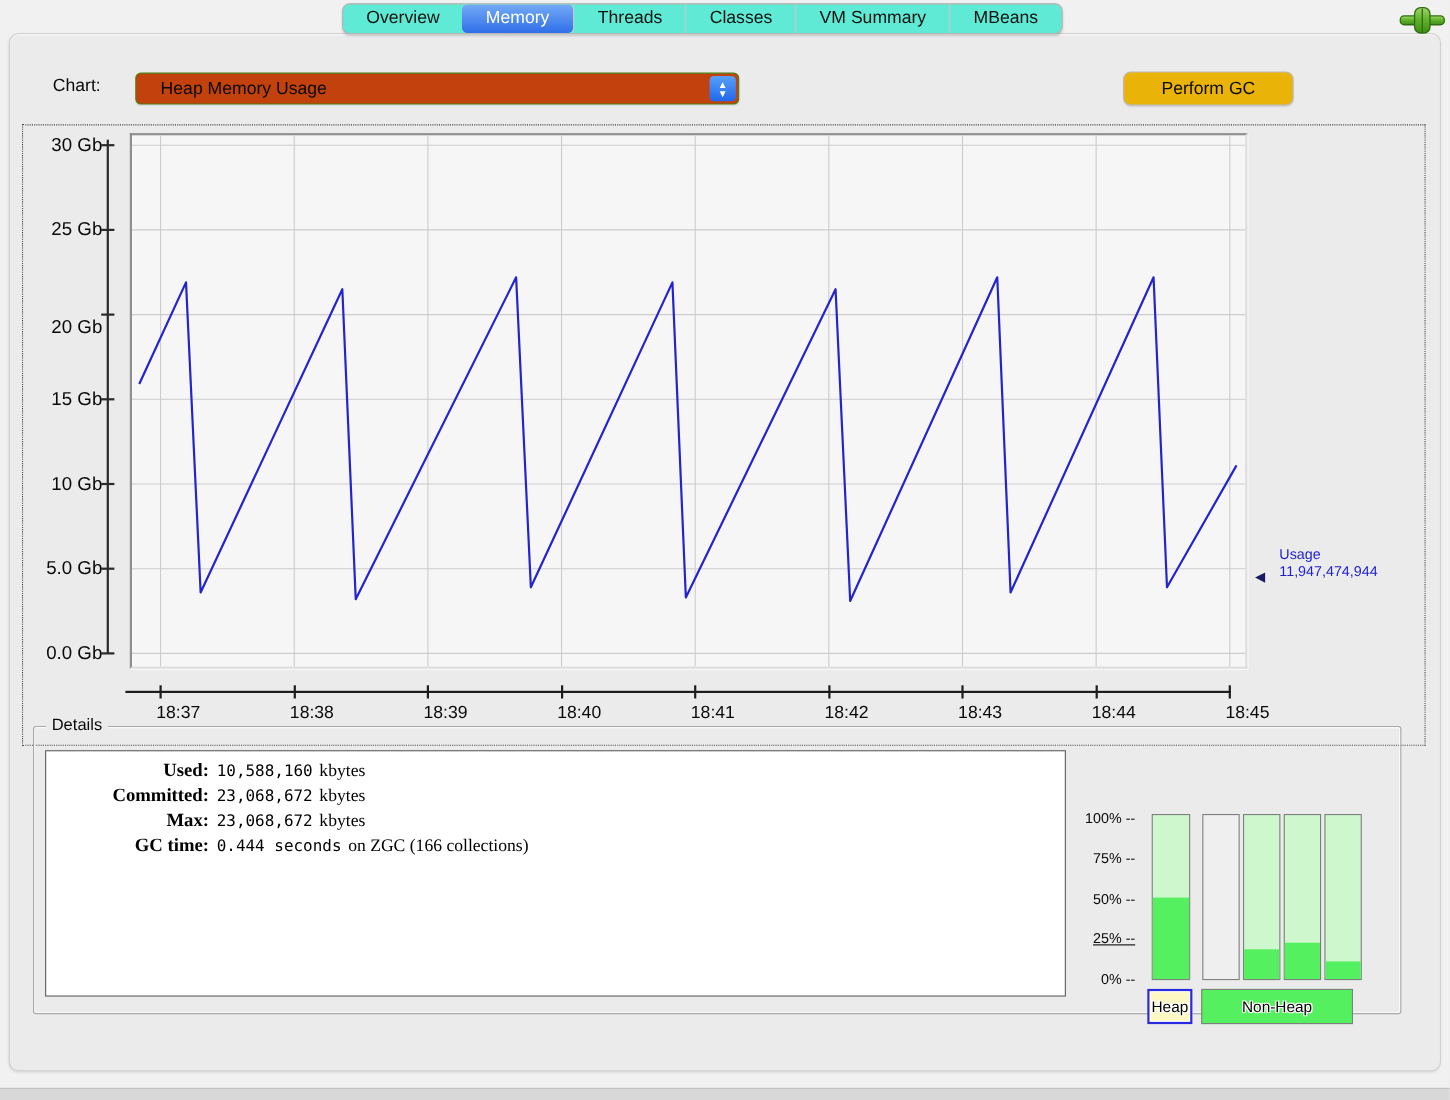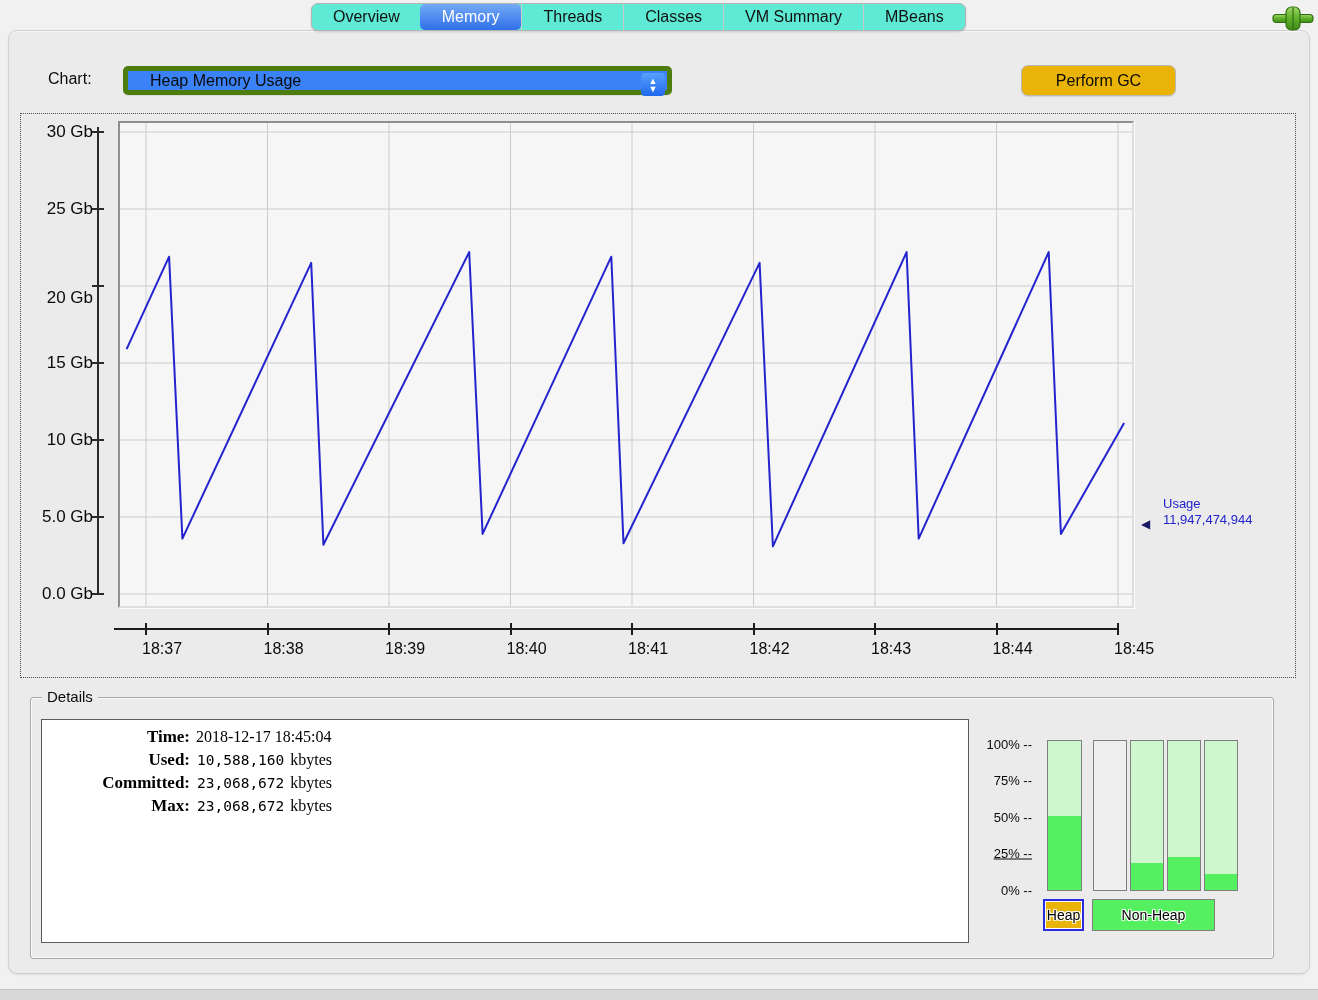--- a/index.html
+++ b/index.html
@@ -28,21 +28,21 @@
   .tab:first-child { border-left:none; }
   .tab.selected { color:#fff; background:linear-gradient(#74aaf6,#2f6fe9);
     border-radius:5px; border-left:none; margin-left:-1px; padding:0 22px; }
 
   
   .conn-icon { position:absolute; left:1270px; top:5px; width:46px; height:27px; }
 
   
   .chart-label { position:absolute; left:48px; top:70px; font-size:16px; color:#0a0a0a; }
   .chart-select { position:absolute; left:123px; top:66px; width:549px; height:29px;
-    background:#3b82f6; border:5px solid #4d7c0f; border-radius:5px;
+    background:#c2410c; border:1px solid #4d7c0f; border-radius:5px;
     box-shadow:0 1px 1px rgba(0,0,0,.08); display:flex; align-items:center; }
   .chart-select .value { padding-left:22px; font-size:16px; color:#0a0a0a; }
   .select-stepper { position:absolute; right:2px; top:2px; width:24px; height:23px;
     border-radius:4px; background:linear-gradient(#58a0f8,#2068ee);
     display:flex; flex-direction:column; align-items:center; justify-content:center;
     color:#fff; font-size:9px; line-height:8px; }
   .gc-button { position:absolute; left:1021px; top:65px; width:155px; height:31px;
     background:#eab308; border:1px solid #b9b9b9; border-radius:7px;
     box-shadow:0 1px 1px rgba(0,0,0,.10); font-size:16px; color:#0a0a0a;
     display:flex; align-items:center; justify-content:center; }
@@ -60,21 +60,21 @@
   .plot svg { display:block; }
   .xaxis { position:absolute; left:0; top:508px; width:1276px; height:50px; }
   .xaxis-line { position:absolute; left:93px; top:6px; width:1005px; height:2px; background:#1d1d1d; }
   .xtick { position:absolute; top:1px; width:2px; height:12px; background:#1d1d1d; }
   .xtick-label { position:absolute; top:18px; font-size:16px; color:#0a0a0a; white-space:nowrap; }
   .used-callout { position:absolute; left:1142px; top:382px; color:#2222cc; font-size:13px;
     line-height:16px; }
   .used-arrow { position:absolute; left:-22px; top:20px; color:#181866; font-size:12px; }
 
   
-  .details-group { position:absolute; left:30px; top:697px; width:1244px; height:262px;
+  .details-group { position:absolute; left:30px; top:660px; width:1244px; height:262px;
     border:1px solid #a8a8a8; border-radius:3px; box-shadow:inset 0 0 0 1px #fafafa; }
   .details-title { position:absolute; left:11px; top:-10px; background:#ebebeb;
     padding:0 5px; font-size:15px; color:#0a0a0a; }
   .details-box { position:absolute; left:10px; top:21px; width:928px; height:224px;
     background:#ffffff; border:1px solid #5a5a5a; padding-top:7px; }
   .drow { display:flex; height:23px; align-items:baseline; }
   .dlabel { width:148px; text-align:right; font-family:"Liberation Serif", serif;
     font-weight:bold; font-size:17px; color:#000; }
   .dmono { font-family:"DejaVu Sans Mono", monospace; font-size:14.5px; color:#000;
     margin-left:7px; white-space:pre; }
@@ -84,21 +84,21 @@
   
   .pct-label { position:absolute; width:56px; text-align:right; font-size:13px;
     color:#0a0a0a; transform:translateY(-50%); left:976px; white-space:nowrap; }
   .meter-bar { position:absolute; top:740px; height:151px; border:1px solid #7f7f7f; }
   .meter-fill { position:absolute; left:0; right:0; bottom:0; }
   .pool-btn { position:absolute; top:899px; height:32px; font-size:14px; color:#000;
     display:flex; align-items:center; justify-content:center;
     text-shadow:0 0 2px #fff, 1px 1px 0 #fff, -1px -1px 0 #fff, 1px -1px 0 #fff, -1px 1px 0 #fff; }
   .heap-btn { left:1043px; width:41px; border:2px solid #2a2ae0;
     box-shadow:inset 0 0 0 1px #ffffff; }
-  .nonheap-btn { left:1092px; width:123px; border:1px solid #7f7f7f; }
+  .nonheap-btn { left:1092px; width:138px; border:1px solid #7f7f7f; }
 </style>
 </head>
 <body>
 
 <div id="stage">
   <div class="main-panel"></div>
   <div class="bottom-strip"></div>
 
   <div class="tabbar">
     <div class="tab">Overview</div>
@@ -198,37 +198,38 @@
       <span class="used-arrow">◀</span>
       <div>Usage</div>
       <div>11,947,474,944</div>
     </div>
   </div>
 
   <div class="details-group">
     <div class="details-title">Details</div>
     <div class="details-box">
       <div class="drow">
-        <span class="dlabel">Time:</span>
-        <span class="dserif">2018-12-17 18:45:04</span>
-      </div>
-      <div class="drow">
         <span class="dlabel">Used:</span>
         <span class="dmono">10,588,160</span>
         <span class="dserif">kbytes</span>
       </div>
       <div class="drow">
         <span class="dlabel">Committed:</span>
         <span class="dmono">23,068,672</span>
         <span class="dserif">kbytes</span>
       </div>
       <div class="drow">
         <span class="dlabel">Max:</span>
         <span class="dmono">23,068,672</span>
         <span class="dserif">kbytes</span>
+      </div>
+      <div class="drow">
+        <span class="dlabel">GC time:</span>
+        <span class="dmono">0.444 seconds</span>
+        <span class="dserif">on ZGC (166 collections)</span>
       </div>
     </div>
   </div>
 
   <div id="pct-labels">
       <div class="pct-label" style="top: 744px;">100% --</div>
       <div class="pct-label" style="top: 780.4px;">75% --</div>
       <div class="pct-label" style="top: 816.8px;">50% --</div>
       <div class="pct-label" style="top: 853.2px; text-decoration: underline;">25% --</div>
       <div class="pct-label" style="top: 889.6px;">0% --</div>
@@ -241,15 +242,15 @@
       <div class="meter-bar" style="left: 1130px; width: 34px; background: rgb(206, 247, 206);">
         <div class="meter-fill" style="height: 18%; background: rgb(85, 240, 95);"></div>
       </div>
       <div class="meter-bar" style="left: 1167px; width: 34px; background: rgb(206, 247, 206);">
         <div class="meter-fill" style="height: 22%; background: rgb(85, 240, 95);"></div>
       </div>
       <div class="meter-bar" style="left: 1204px; width: 34px; background: rgb(206, 247, 206);">
         <div class="meter-fill" style="height: 11%; background: rgb(85, 240, 95);"></div>
       </div>
     </div>
-  <div class="pool-btn heap-btn" style="background: #eab308;">Heap</div>
+  <div class="pool-btn heap-btn" style="background: #fef9c3;">Heap</div>
   <div class="pool-btn nonheap-btn" style="background: rgb(85, 240, 95);">Non-Heap</div>
 </div>
 
 </body></html>

